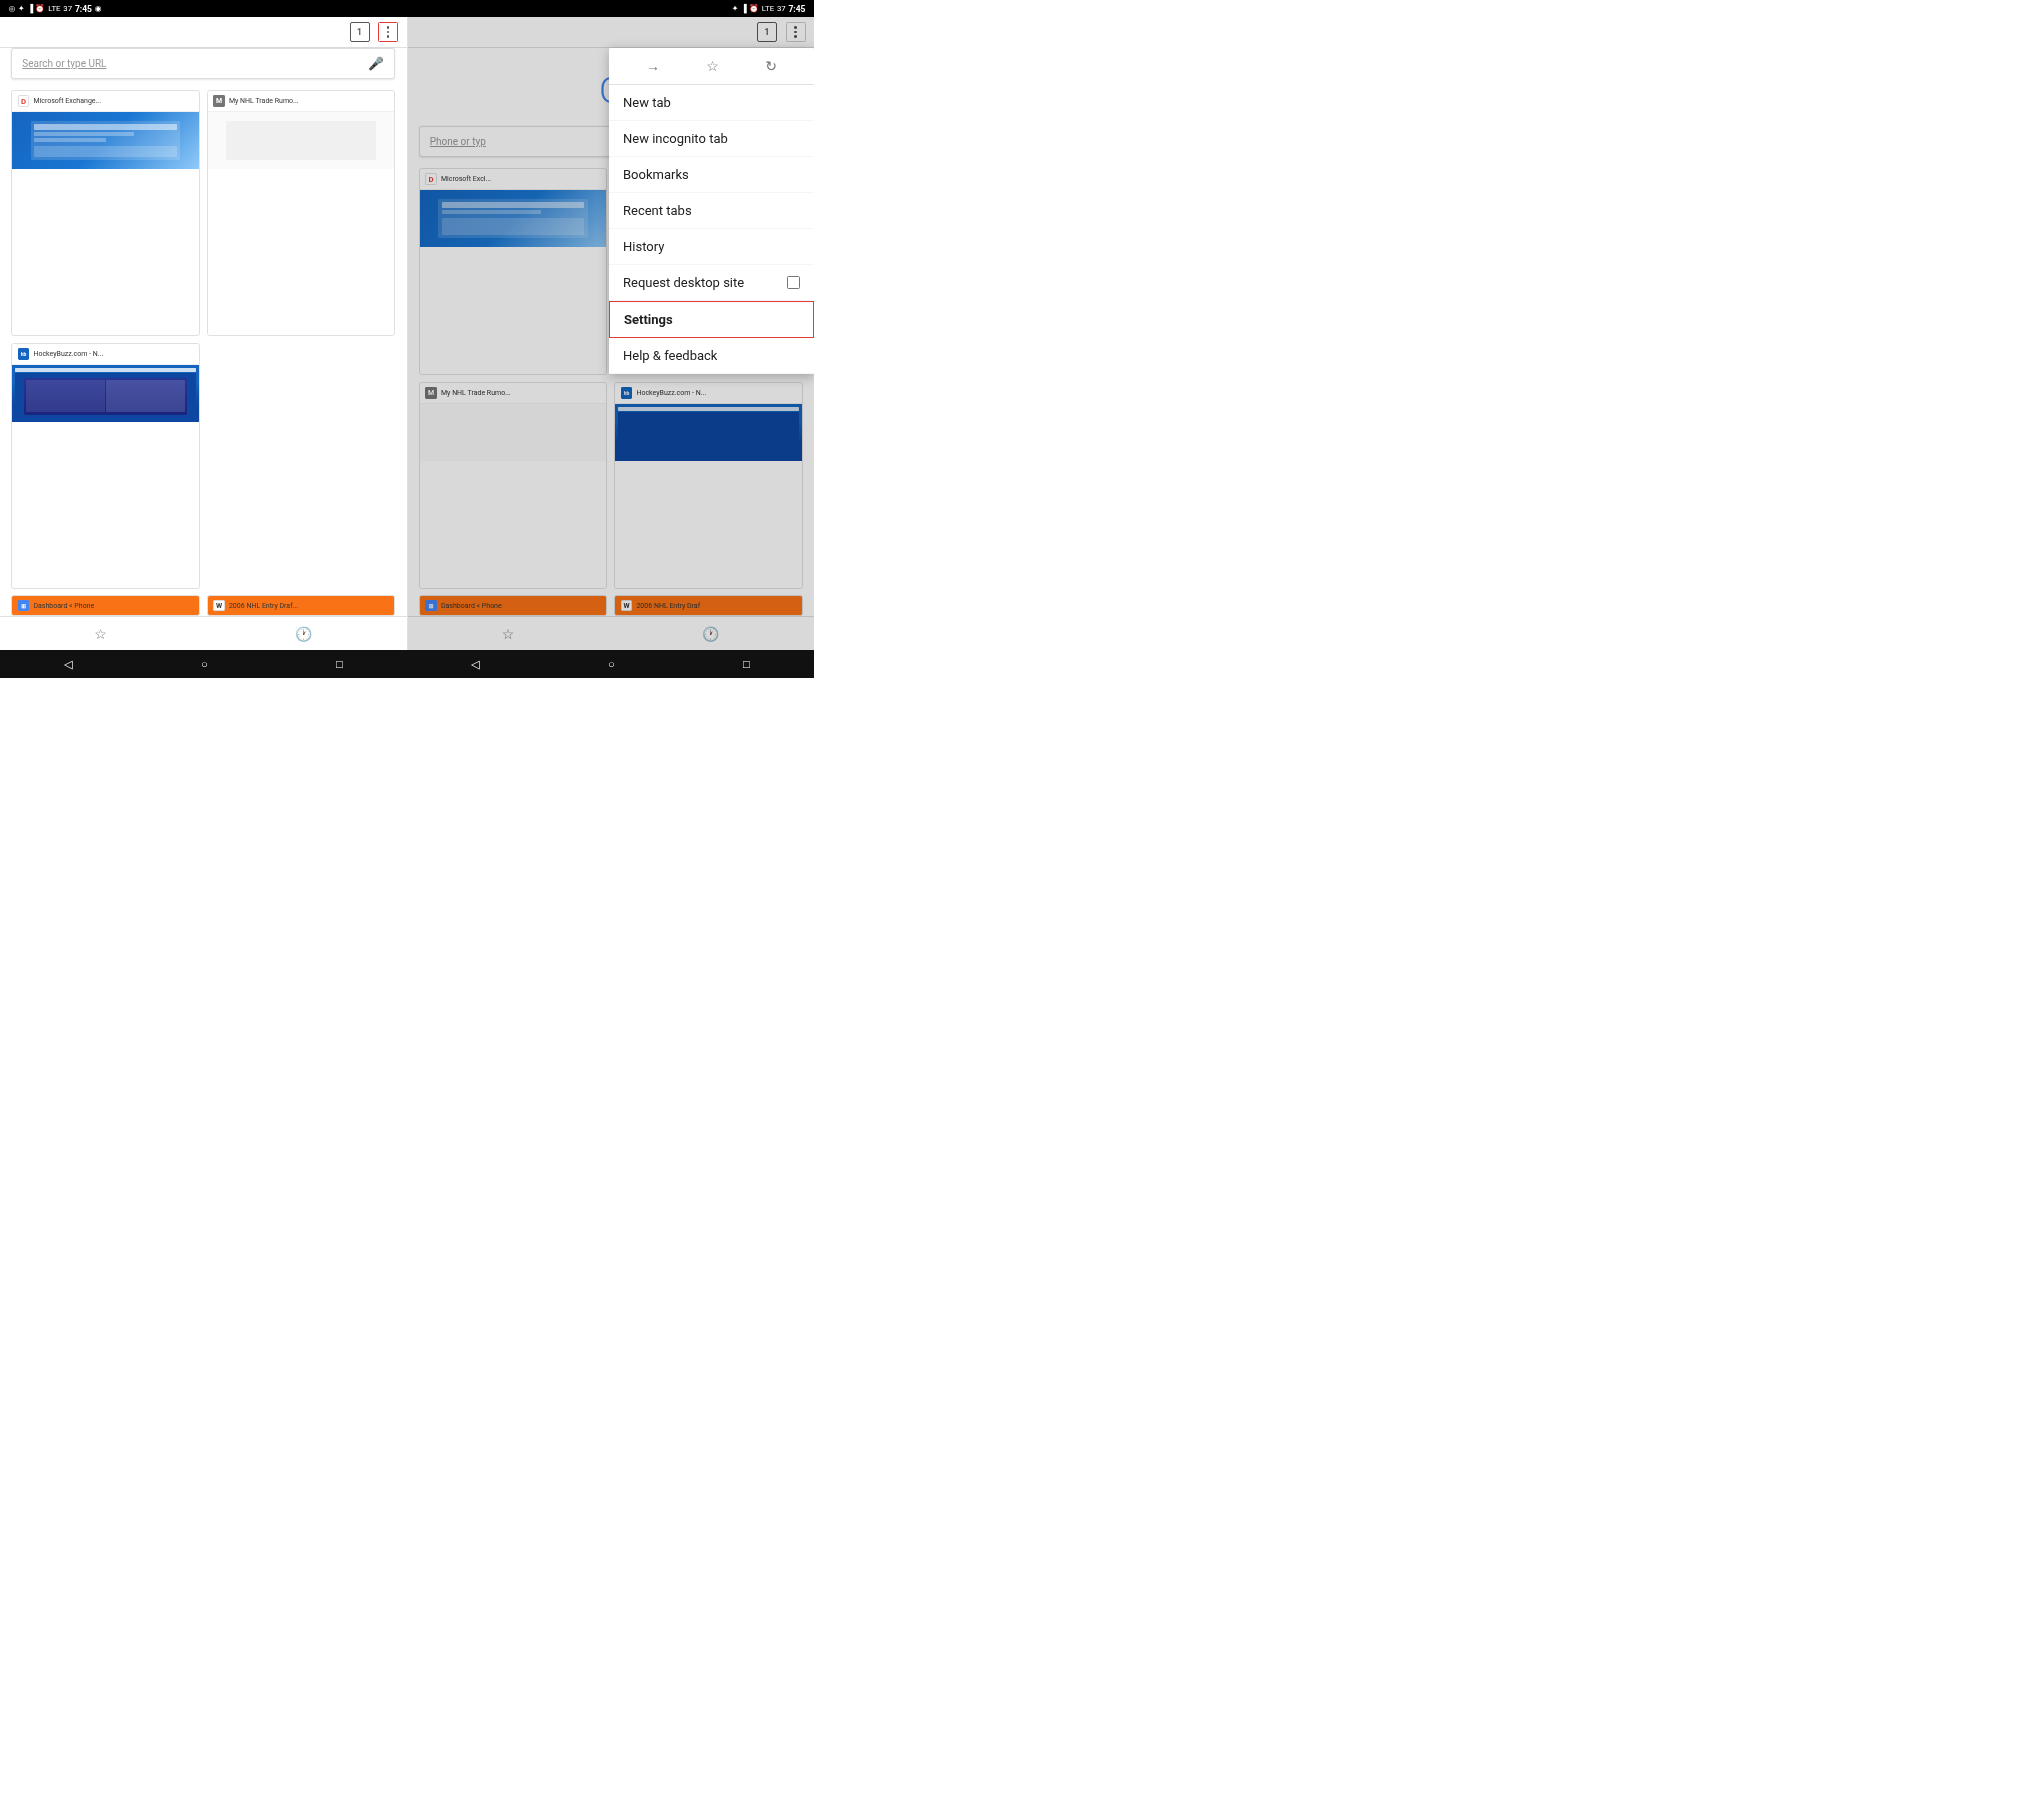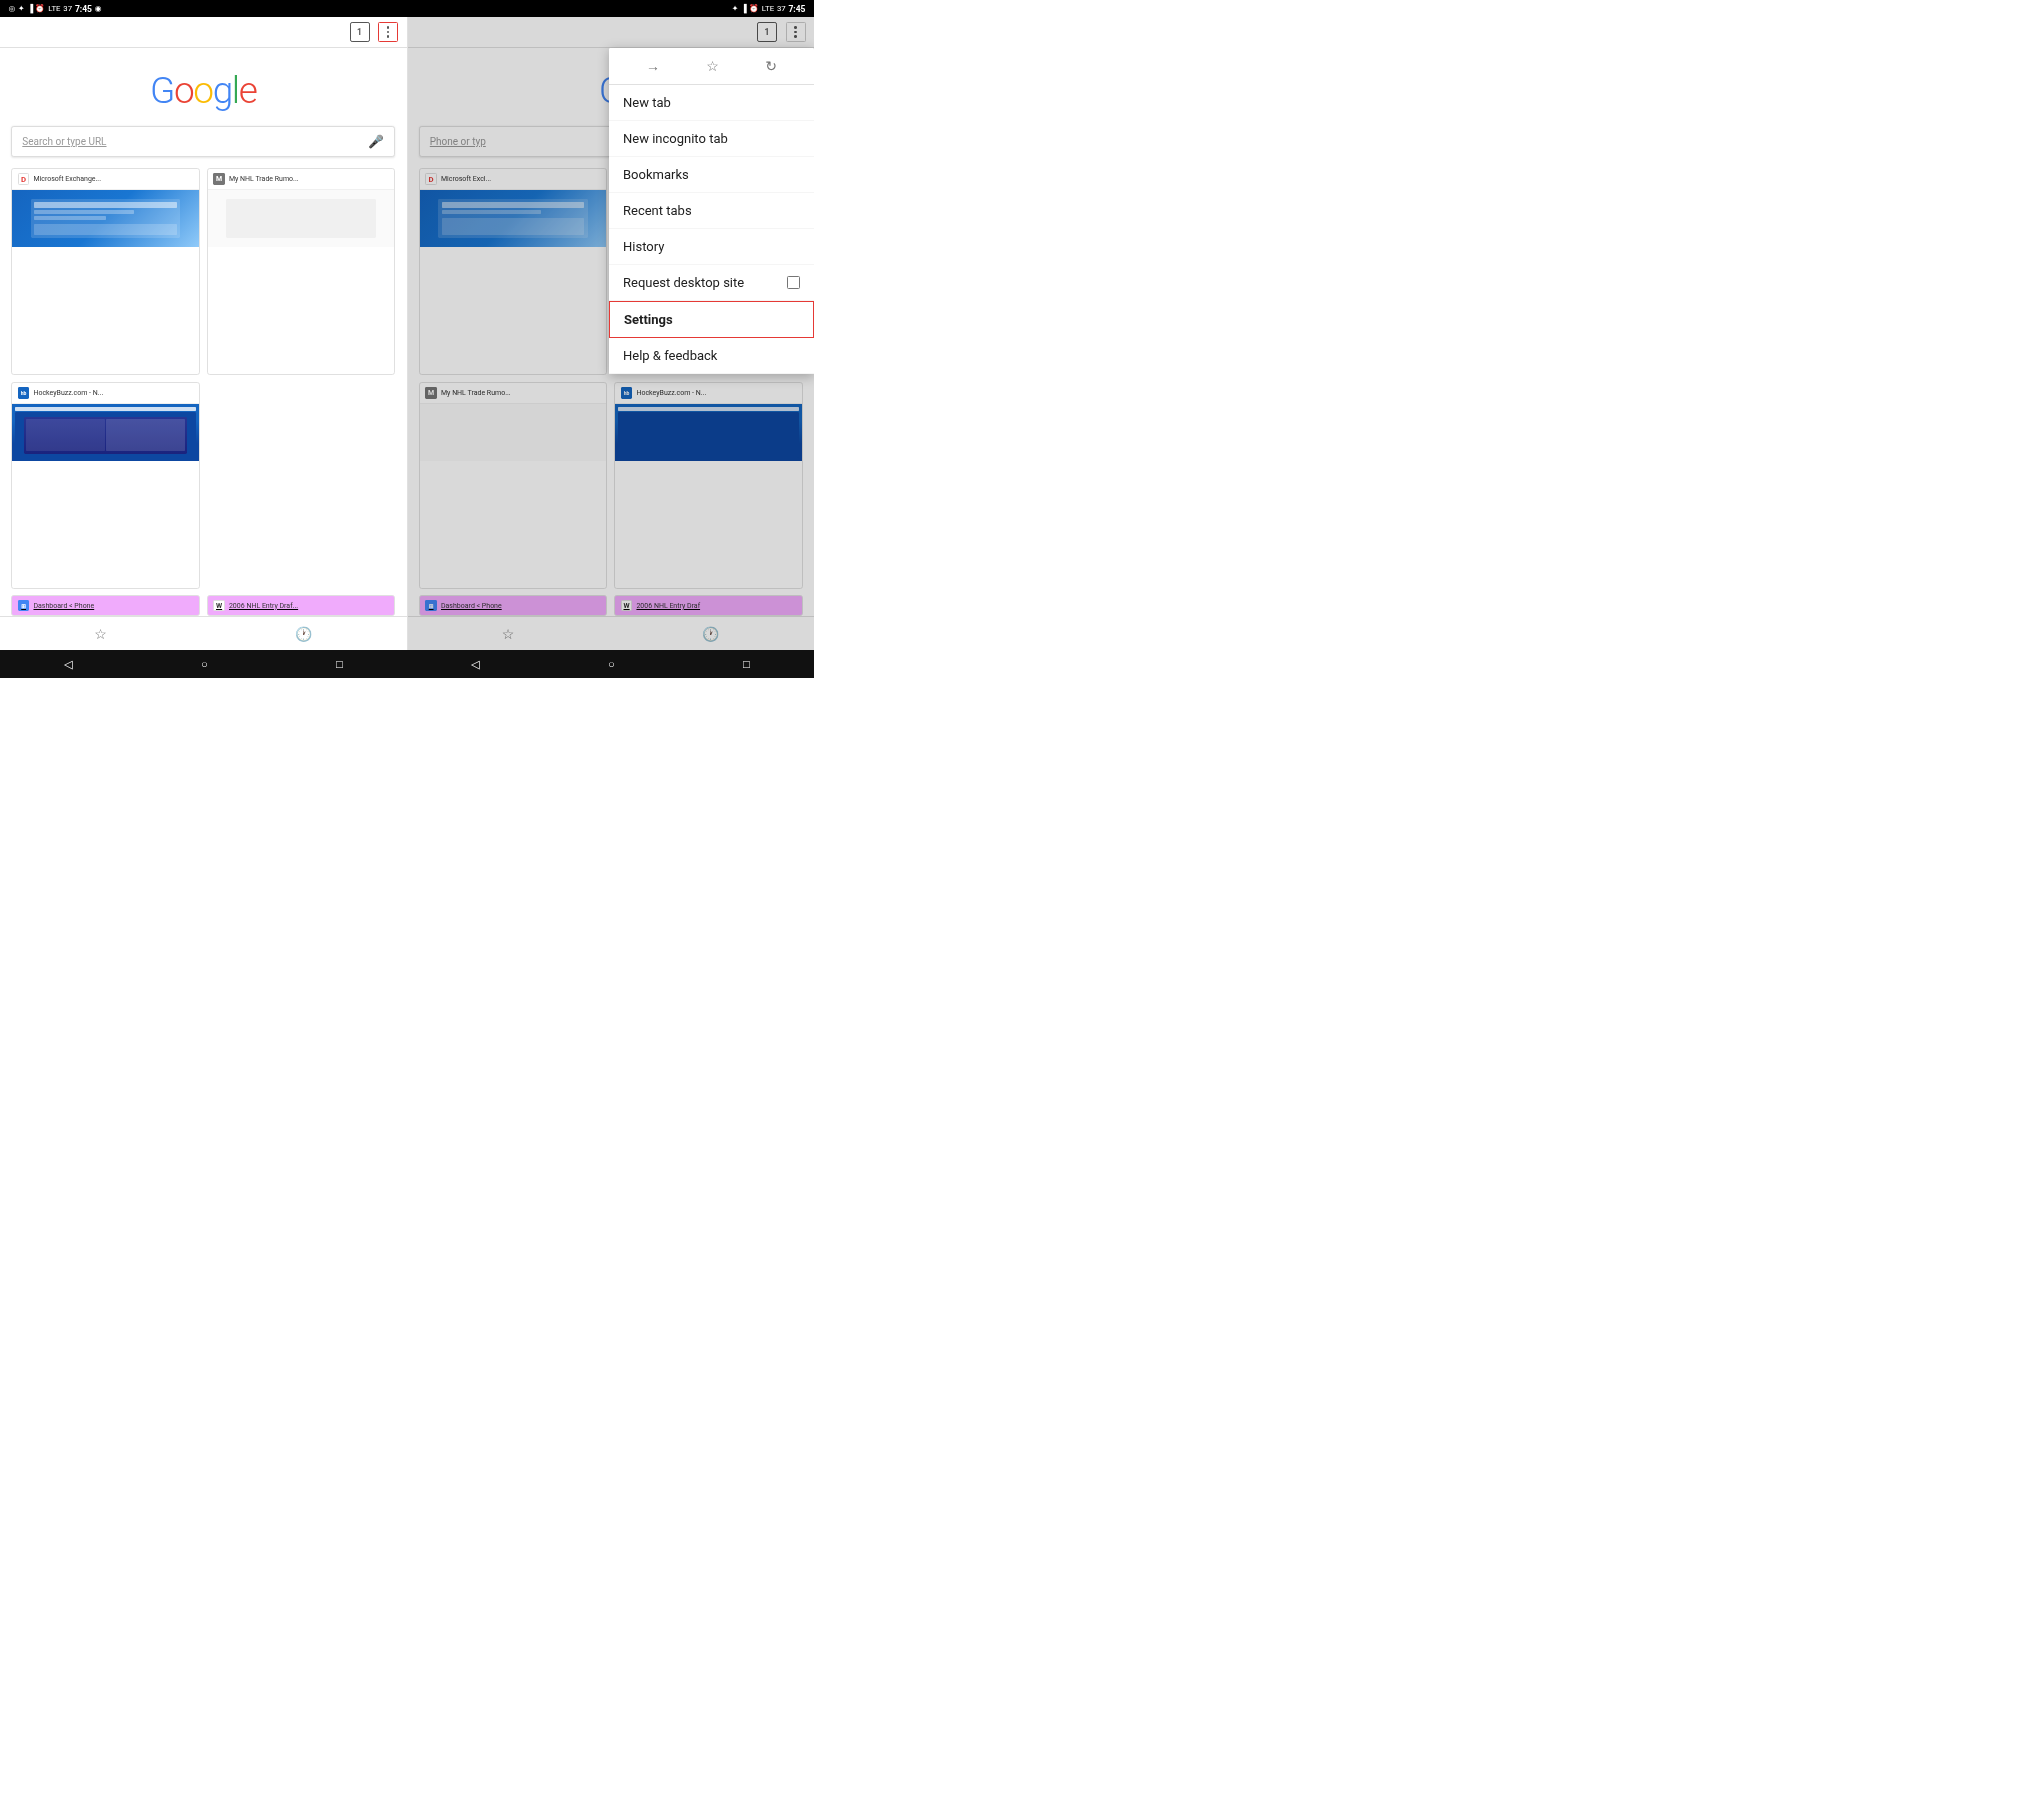--- a/index.html
+++ b/index.html
@@ -317,23 +317,22 @@
     .favicon-m { background: #757575; color: #fff; font-size: 7px; }
     .favicon-hb { background: #1565C0; color: #fff; font-size: 5px; }
     .favicon-grid { background: #4285F4; color: #fff; font-size: 5.7px; }
     .favicon-w { background: #fff; color: #333; border: 0.7px solid #ddd; font-size: 7px; }
 
     
     .thumb-card-partial {
       border: 0.7px solid #e0e0e0;
       border-radius: 2.8px;
       overflow: hidden;
-      background: #f0abfc;
+      background: #f97316;
       height: 21px;
-      text-decoration: underline;
     }
 
     .right-screen-overlay {
       position: absolute;
       top: 0; left: 0; right: 0; bottom: 0;
       background: rgba(0,0,0,0.15);
       z-index: 50;
     }
   </style>
 </head>
@@ -368,25 +367,20 @@
       <div class="tab-count-btn">
         <span>1</span>
       </div>
       <div class="menu-btn">
         <div class="menu-dot"></div>
         <div class="menu-dot"></div>
         <div class="menu-dot"></div>
       </div>
     </div>
 
-    <div class="google-logo-area">
-      <div class="google-logo">
-        <span class="g-blue">G</span><span class="g-red">o</span><span class="g-yellow">o</span><span class="g-blue">g</span><span class="g-green">l</span><span class="g-red">e</span>
-      </div>
-    </div>
 
     <div class="search-bar">
       <span class="search-bar-text">Search or type URL</span>
       <span class="mic-icon">🎤</span>
     </div>
 
     <div class="thumbnails-grid">
 
       <div class="thumb-card">
         <div class="thumb-header">

